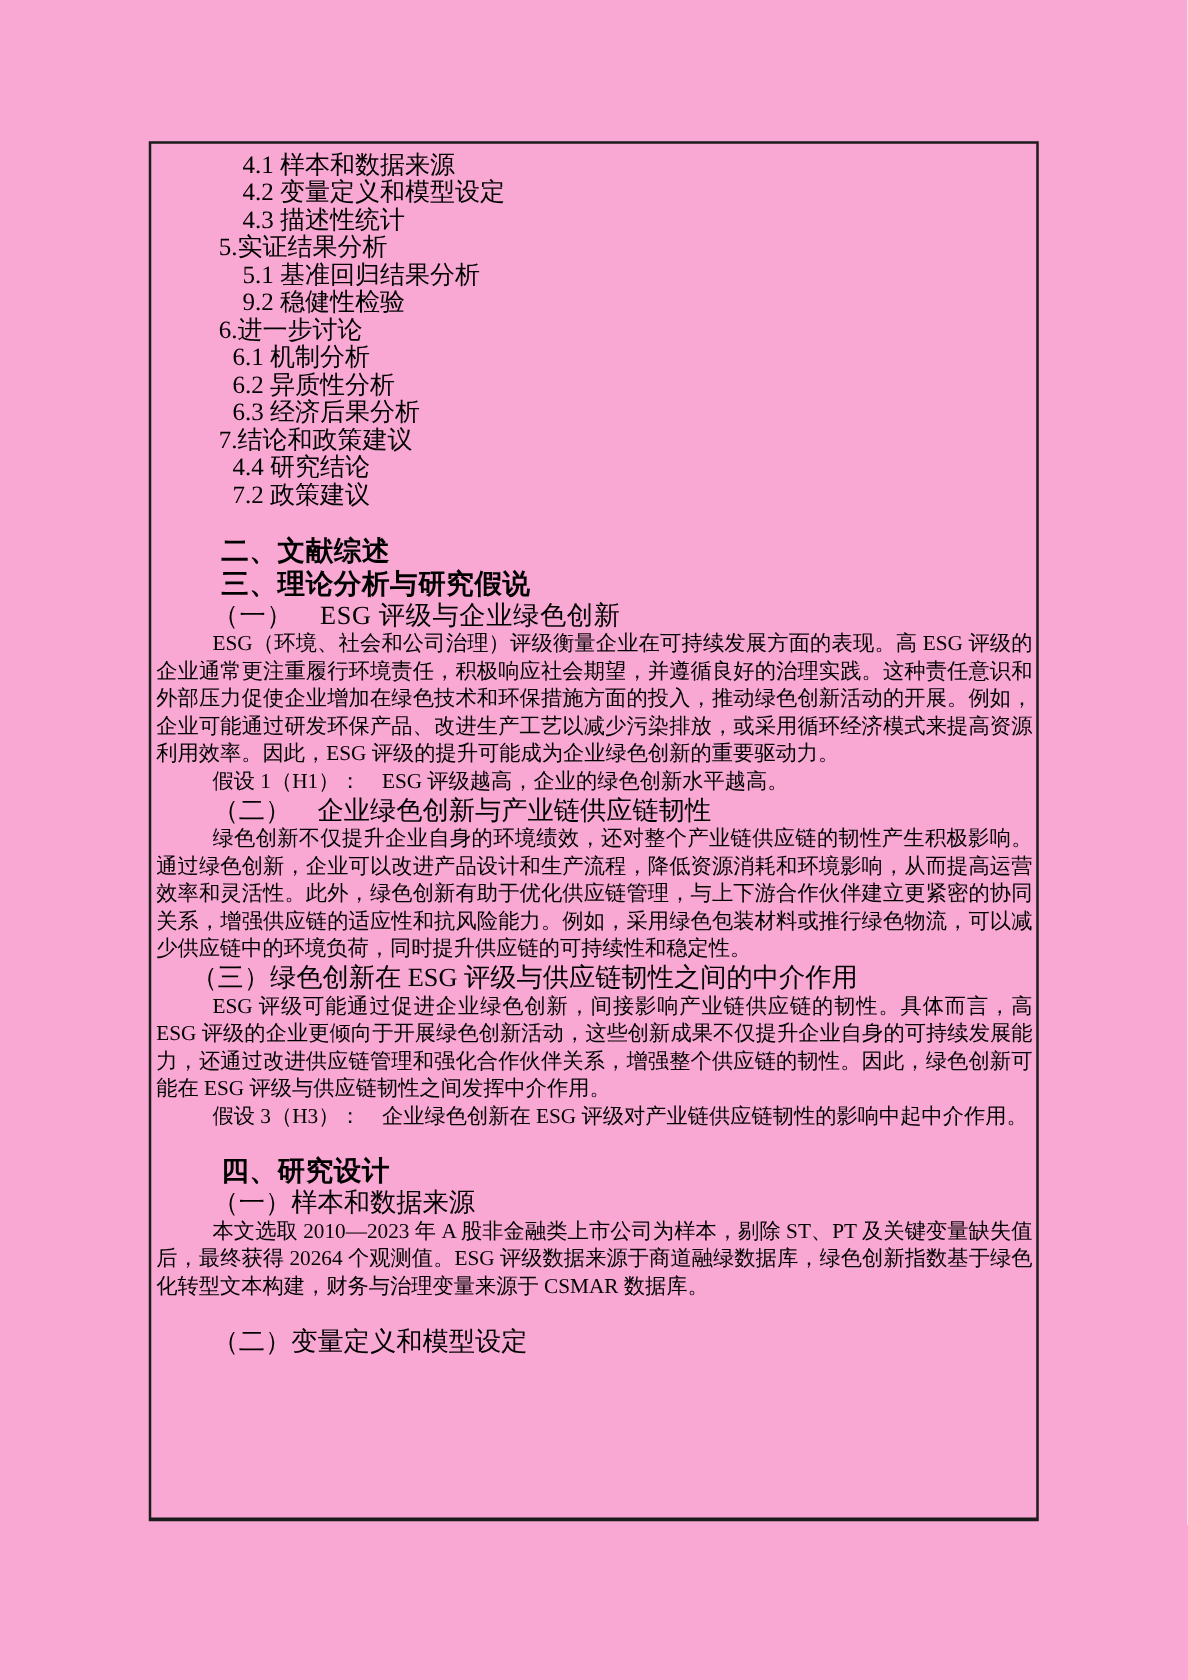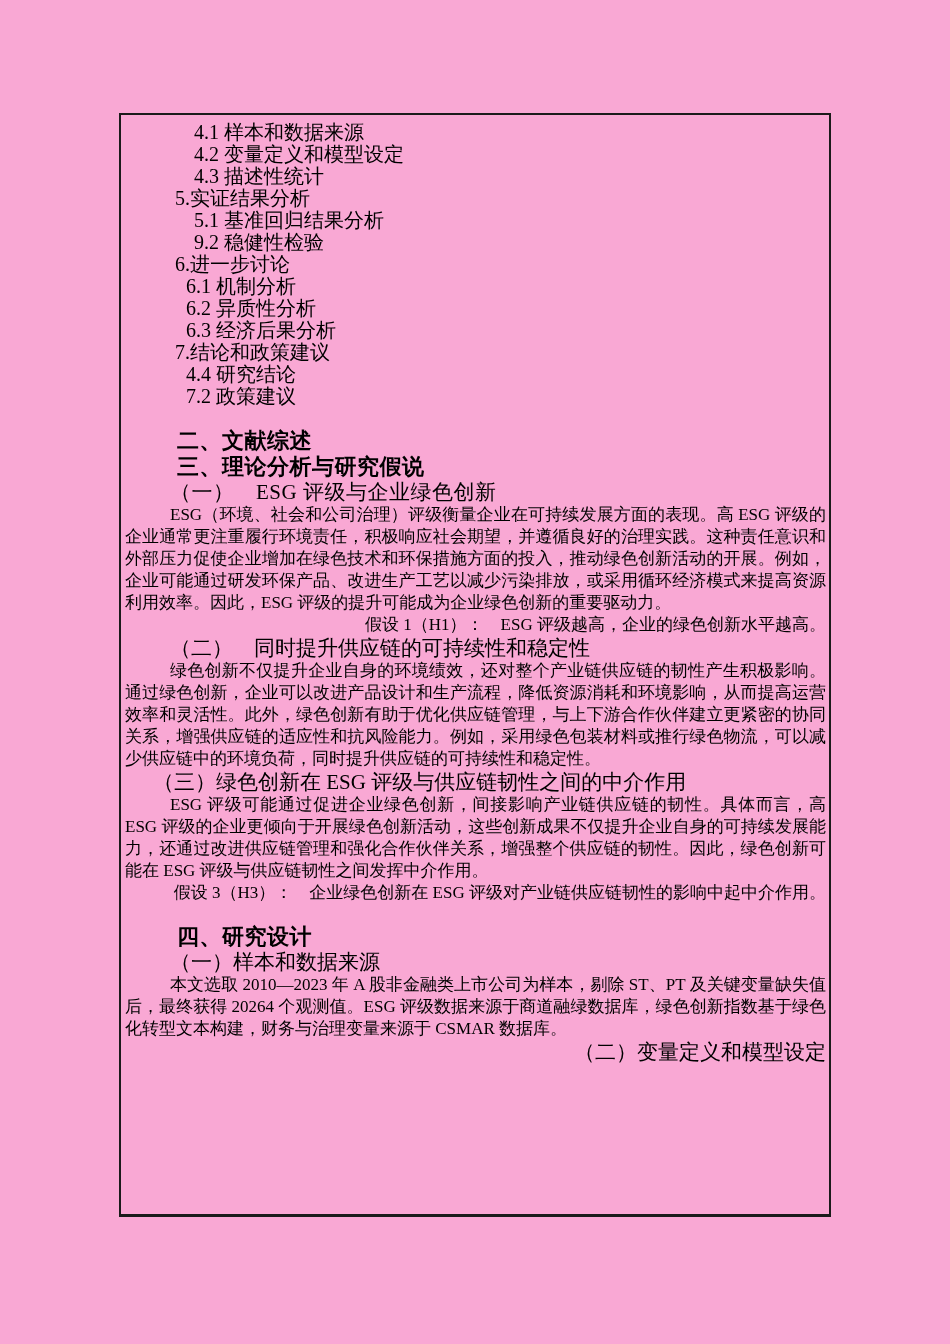--- a/index.html
+++ b/index.html
@@ -26,26 +26,26 @@
     font-weight:700;font-size:22px;line-height:26px;
     margin:0;padding-left:52px;letter-spacing:0.5px;
   }
   .mt-lit{margin-top:21px;}
   .mt-design{margin-top:20px;}
   .h-sub{
     font-size:21px;line-height:24px;font-weight:400;
     margin:0;padding-left:45px;
   }
   .h-sub.wide{letter-spacing:0.5px;}
-  .mt-var{text-align:right;}
+  .mt-var{margin-top:21px;}
   .body-para{
     font-size:17px;line-height:22px;margin:0;
     text-align:justify;text-indent:45px;
   }
-  .hyp{text-align:right;}
+  .hyp{text-align:left;}
 </style>
 </head>
 <body>
 
 <div class="page">
   <div class="table-cell">
 
     <div>
       <div class="outline-item ind-b">4.1 样本和数据来源</div>
       <div class="outline-item ind-b">4.2 变量定义和模型设定</div>
@@ -62,21 +62,21 @@
       <div class="outline-item ind-c">7.2 政策建议</div>
     </div>
 
     <h2 class="h-bold mt-lit">二、文献综述</h2>
     <h2 class="h-bold">三、理论分析与研究假说</h2>
 
     <h3 class="h-sub wide">（一）　ESG 评级与企业绿色创新</h3>
     <p class="body-para">ESG（环境、社会和公司治理）评级衡量企业在可持续发展方面的表现。高 ESG 评级的企业通常更注重履行环境责任，积极响应社会期望，并遵循良好的治理实践。这种责任意识和外部压力促使企业增加在绿色技术和环保措施方面的投入，推动绿色创新活动的开展。例如，企业可能通过研发环保产品、改进生产工艺以减少污染排放，或采用循环经济模式来提高资源利用效率。因此，ESG 评级的提升可能成为企业绿色创新的重要驱动力。</p>
     <p class="body-para hyp">假设 1（H1）：　ESG 评级越高，企业的绿色创新水平越高。</p>
 
-    <h3 class="h-sub">（二）　同时提升供应链的可持续性和稳定性</h3>
+    <h3 class="h-sub">（二）　企业绿色创新与产业链供应链韧性</h3>
     <p class="body-para">绿色创新不仅提升企业自身的环境绩效，还对整个产业链供应链的韧性产生积极影响。通过绿色创新，企业可以改进产品设计和生产流程，降低资源消耗和环境影响，从而提高运营效率和灵活性。此外，绿色创新有助于优化供应链管理，与上下游合作伙伴建立更紧密的协同关系，增强供应链的适应性和抗风险能力。例如，采用绿色包装材料或推行绿色物流，可以减少供应链中的环境负荷，同时提升供应链的可持续性和稳定性。</p>
 
     <h3 class="h-sub" style="padding-left:28px;">（三）绿色创新在 ESG 评级与供应链韧性之间的中介作用</h3>
     <p class="body-para">ESG 评级可能通过促进企业绿色创新，间接影响产业链供应链的韧性。具体而言，高 ESG 评级的企业更倾向于开展绿色创新活动，这些创新成果不仅提升企业自身的可持续发展能力，还通过改进供应链管理和强化合作伙伴关系，增强整个供应链的韧性。因此，绿色创新可能在 ESG 评级与供应链韧性之间发挥中介作用。</p>
     <p class="body-para hyp">假设 3（H3）：　企业绿色创新在 ESG 评级对产业链供应链韧性的影响中起中介作用。</p>
 
     <h2 class="h-bold mt-design">四、研究设计</h2>
 
     <h3 class="h-sub">（一）样本和数据来源</h3>
     <p class="body-para">本文选取 2010—2023 年 A 股非金融类上市公司为样本，剔除 ST、PT 及关键变量缺失值后，最终获得 20264 个观测值。ESG 评级数据来源于商道融绿数据库，绿色创新指数基于绿色化转型文本构建，财务与治理变量来源于 CSMAR 数据库。</p>

